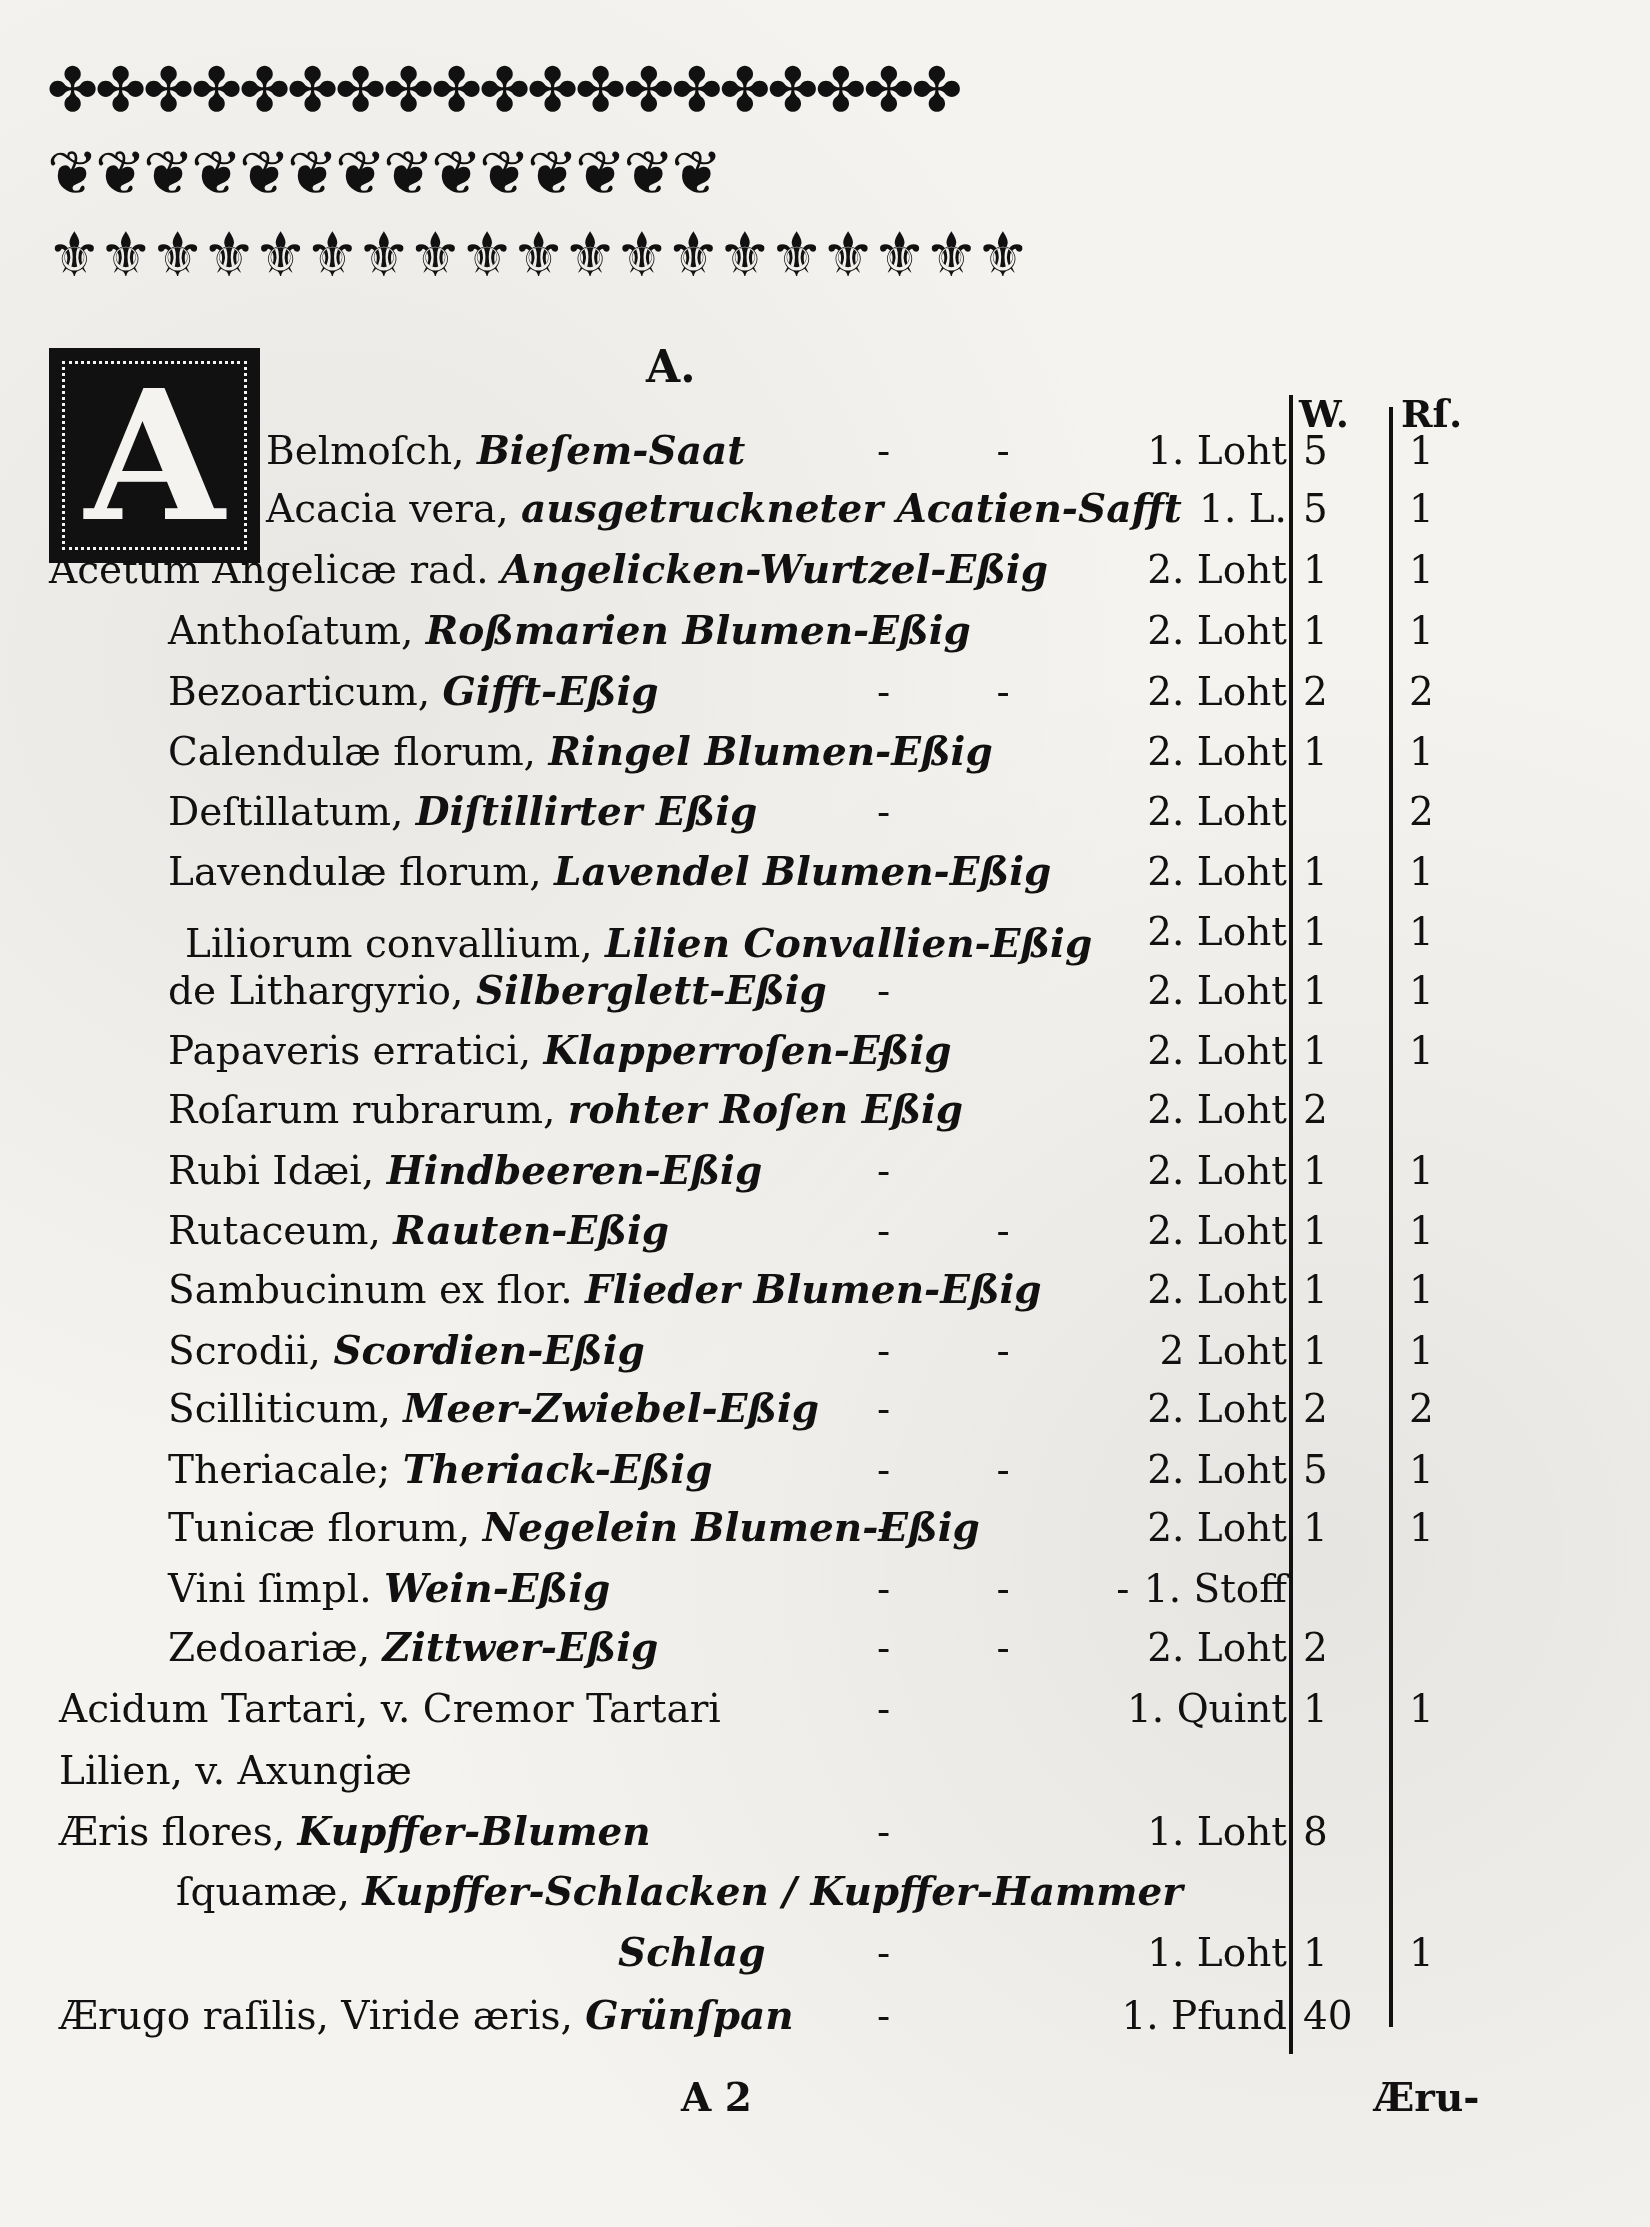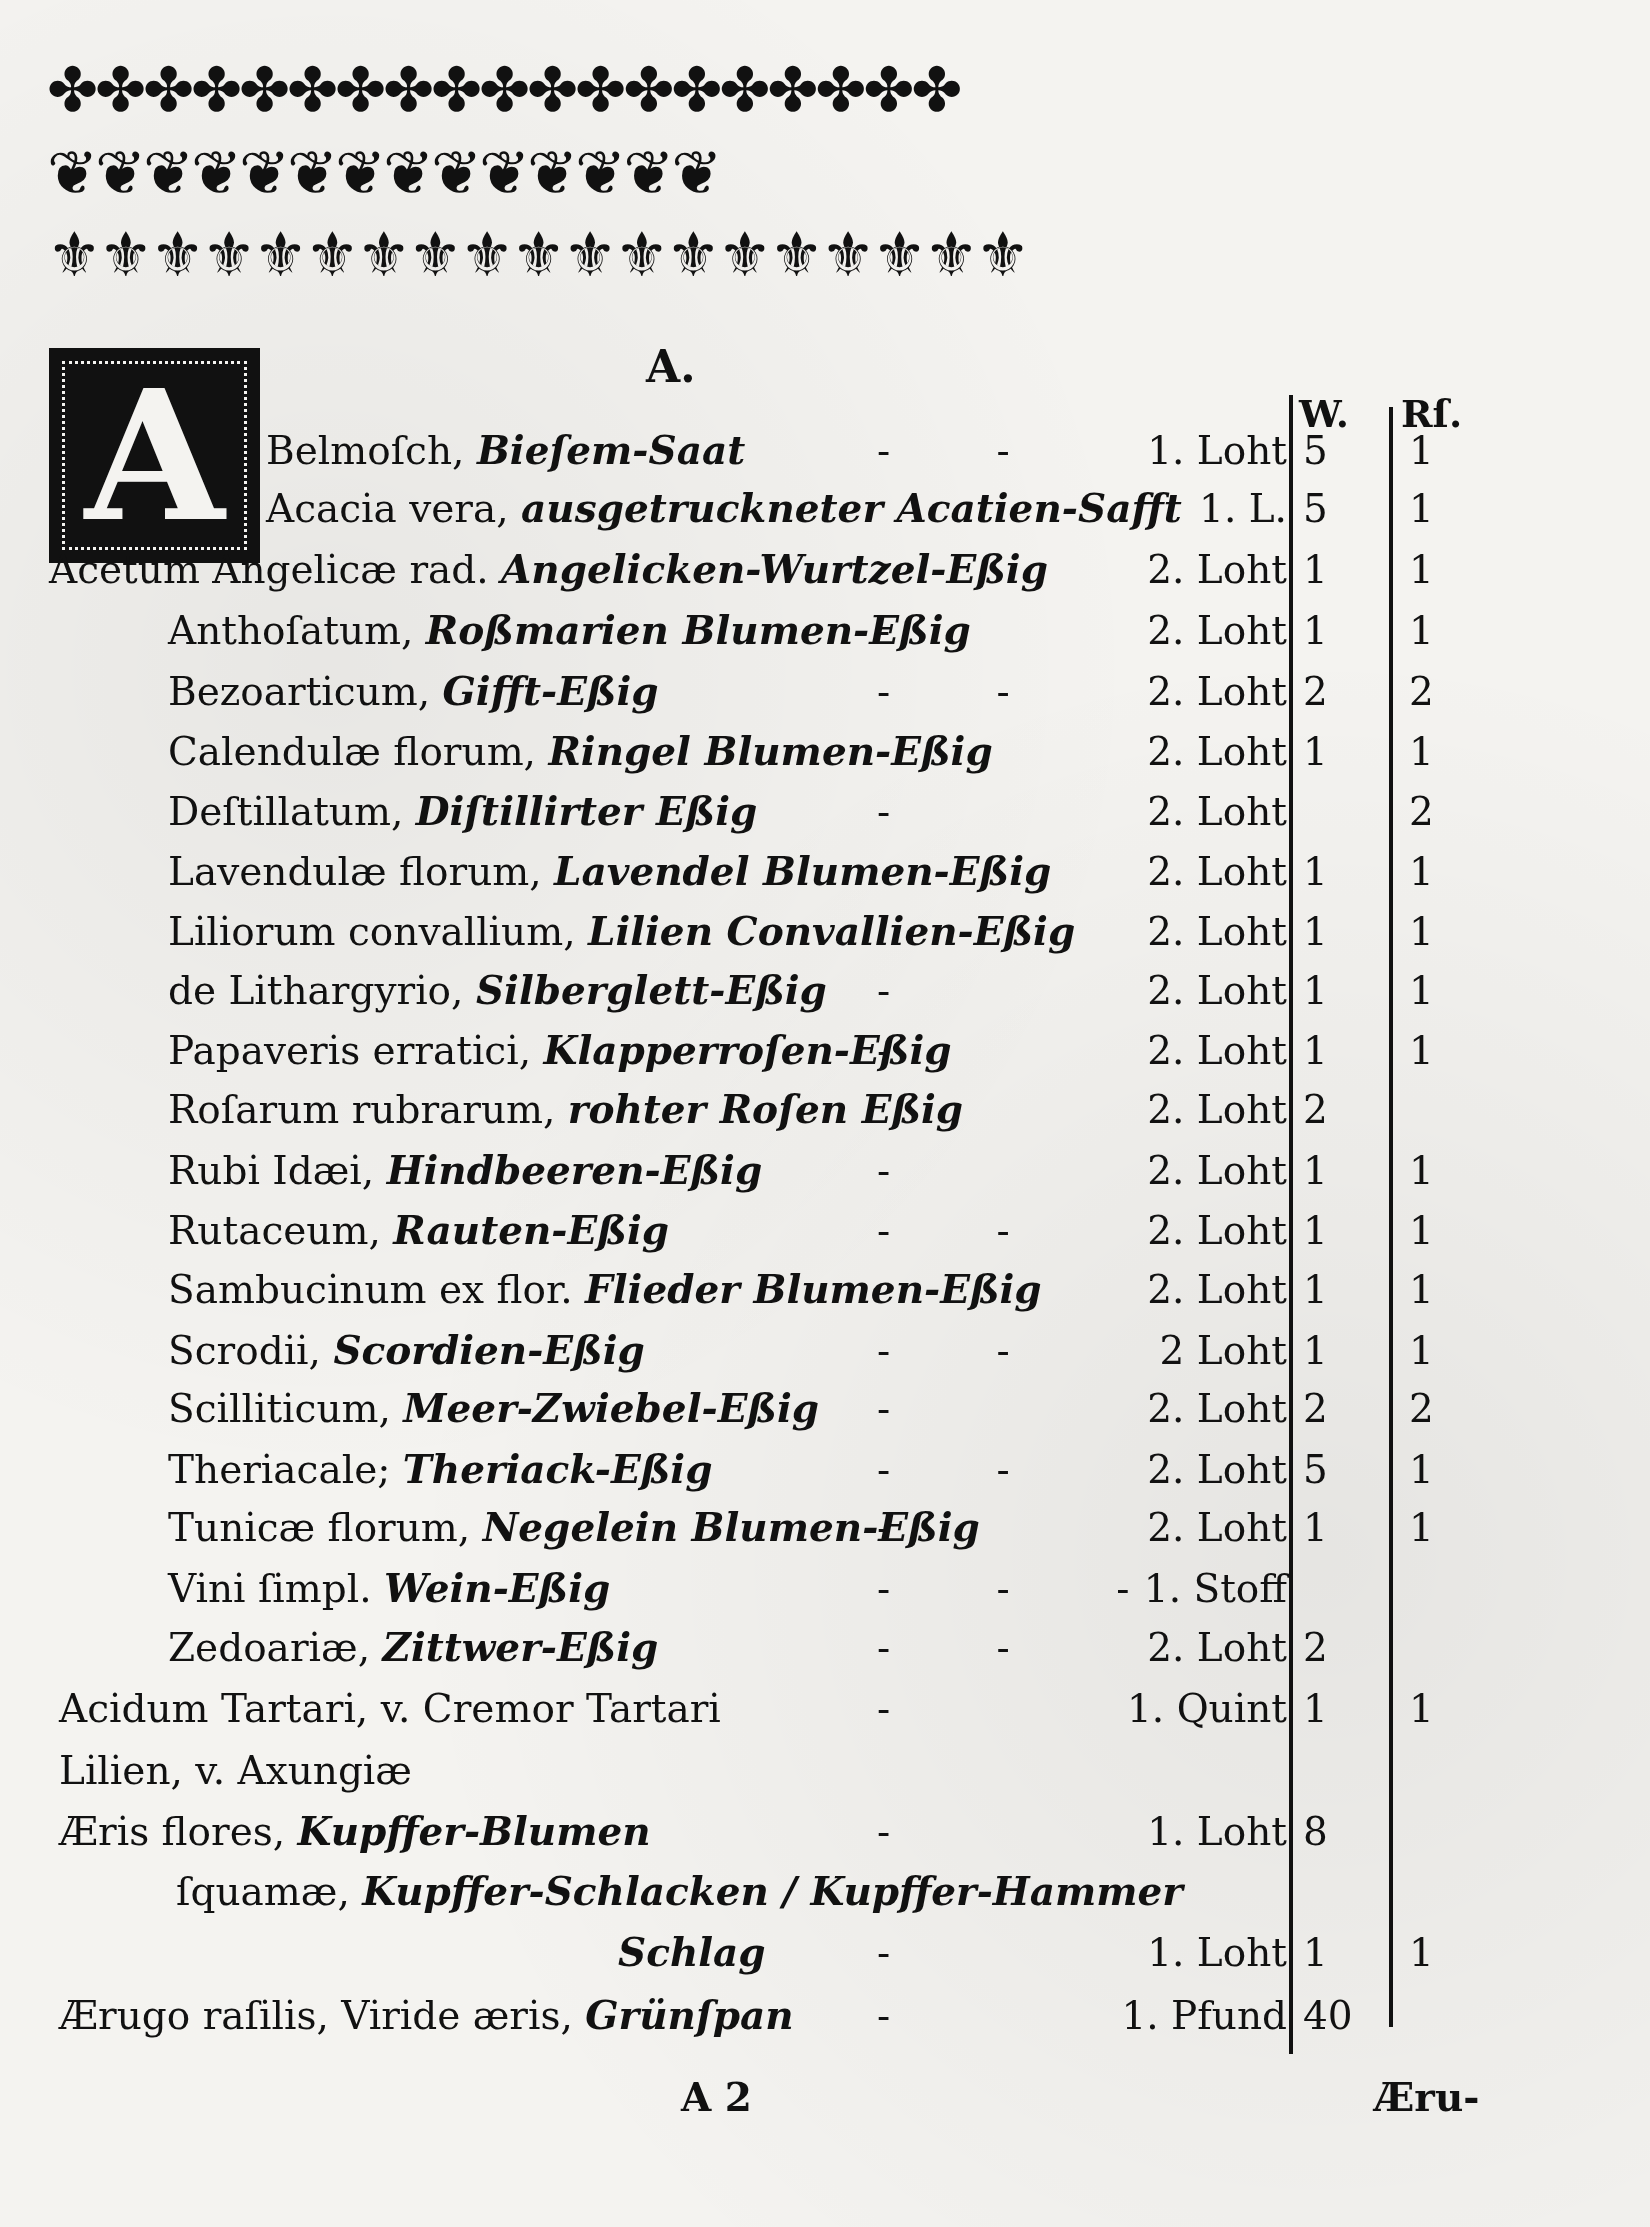--- a/index.html
+++ b/index.html
@@ -130,21 +130,21 @@
         <span class="r">2</span>
       </div>
       <div class="row" style="top: 844px;">
         <span class="lat" style="left: 168px;"><span>Lavendulæ florum,</span> <span class="ger">Lavendel Blumen-Eßig</span></span>
         <span class="dots" style="left: 877px;"></span>
         <span class="unit">2. Loht</span>
         <span class="w">1</span>
         <span class="r">1</span>
       </div>
       <div class="row" style="top: 904px;">
-        <span class="lat" style="left: 168px;"><span>Liliorum convallium,</span> <span class="ger">Lilien Convallien-Eßig</span></span>
+        <span class="lat" style="left: 185px; margin-top: 12px;"><span>Liliorum convallium,</span> <span class="ger">Lilien Convallien-Eßig</span></span>
         <span class="dots" style="left: 877px;"></span>
         <span class="unit">2. Loht</span>
         <span class="w">1</span>
         <span class="r">1</span>
       </div>
       <div class="row" style="top: 963px;">
         <span class="lat" style="left: 168px;"><span>de Lithargyrio,</span> <span class="ger">Silberglett-Eßig</span></span>
         <span class="dots" style="left: 877px;">-</span>
         <span class="unit">2. Loht</span>
         <span class="w">1</span>

